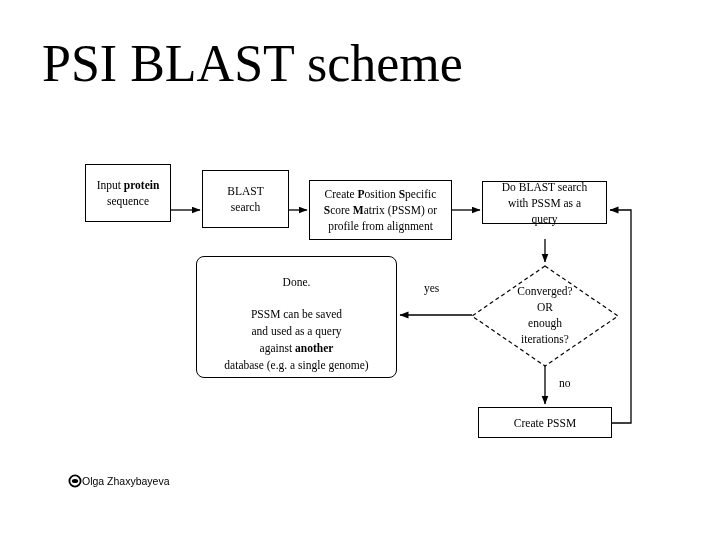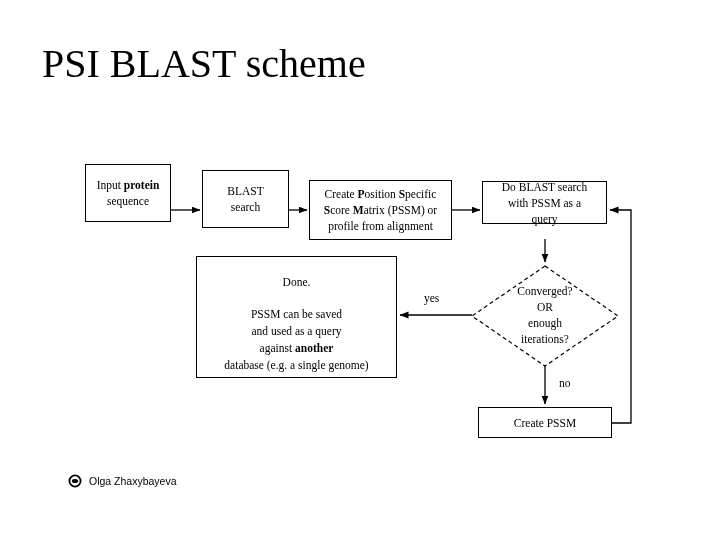--- a/index.html
+++ b/index.html
@@ -9,21 +9,21 @@
     height: 540px;
     background: #ffffff;
     font-family: "Liberation Serif", serif;
     color: #000000;
     overflow: hidden;
   }
   .title {
     position: absolute;
     left: 42px;
     top: 42px;
-    font-size: 40px;
+    font-size: 52px;
     line-height: 44px;
     font-weight: 400;
     white-space: nowrap;
   }
   .svg-overlay {
     position: absolute;
     left: 0; top: 0;
     width: 720px; height: 540px;
     pointer-events: none;
   }
@@ -44,46 +44,46 @@
   .box-blast  { left: 202px; top: 170px; width: 87px;  height: 58px; }
   .box-create { left: 309px; top: 180px; width: 143px; height: 60px; text-align: center; }
   .box-doblast{ left: 482px; top: 181px; width: 125px; height: 43px; }
   .box-refine { left: 478px; top: 407px; width: 134px; height: 31px; }
   .box-done   {
     left: 196px; top: 256px; width: 201px; height: 122px;
     justify-content: flex-start;
     padding-top: 17px;
     gap: 15px;
     line-height: 17px;
+    border-radius: 8px;
   }
   .done-body div { line-height: 17px; }
   .diamond-text {
     position: absolute;
     left: 480px;
     top: 283px;
     width: 130px;
     text-align: center;
     font-size: 11.5px;
     line-height: 16px;
   }
   .bold { font-weight: bold; }
   .edge-label {
     position: absolute;
     font-size: 11.5px;
     line-height: 14px;
   }
-  .label-yes { left: 424px; top: 291px; }
+  .label-yes { left: 424px; top: 281px; }
   .label-no  { left: 559px; top: 376px; }
   .author {
     position: absolute;
     left: 68px;
     top: 474px;
     display: flex;
     align-items: center;
-    gap: 7px;
     font-family: "Liberation Sans", sans-serif;
     font-size: 10.5px;
     line-height: 14px;
   }
   .author-icon { width: 14px; height: 14px; display: block; }
 </style>
 </head>
 <body>
 
 <div class="slide">

